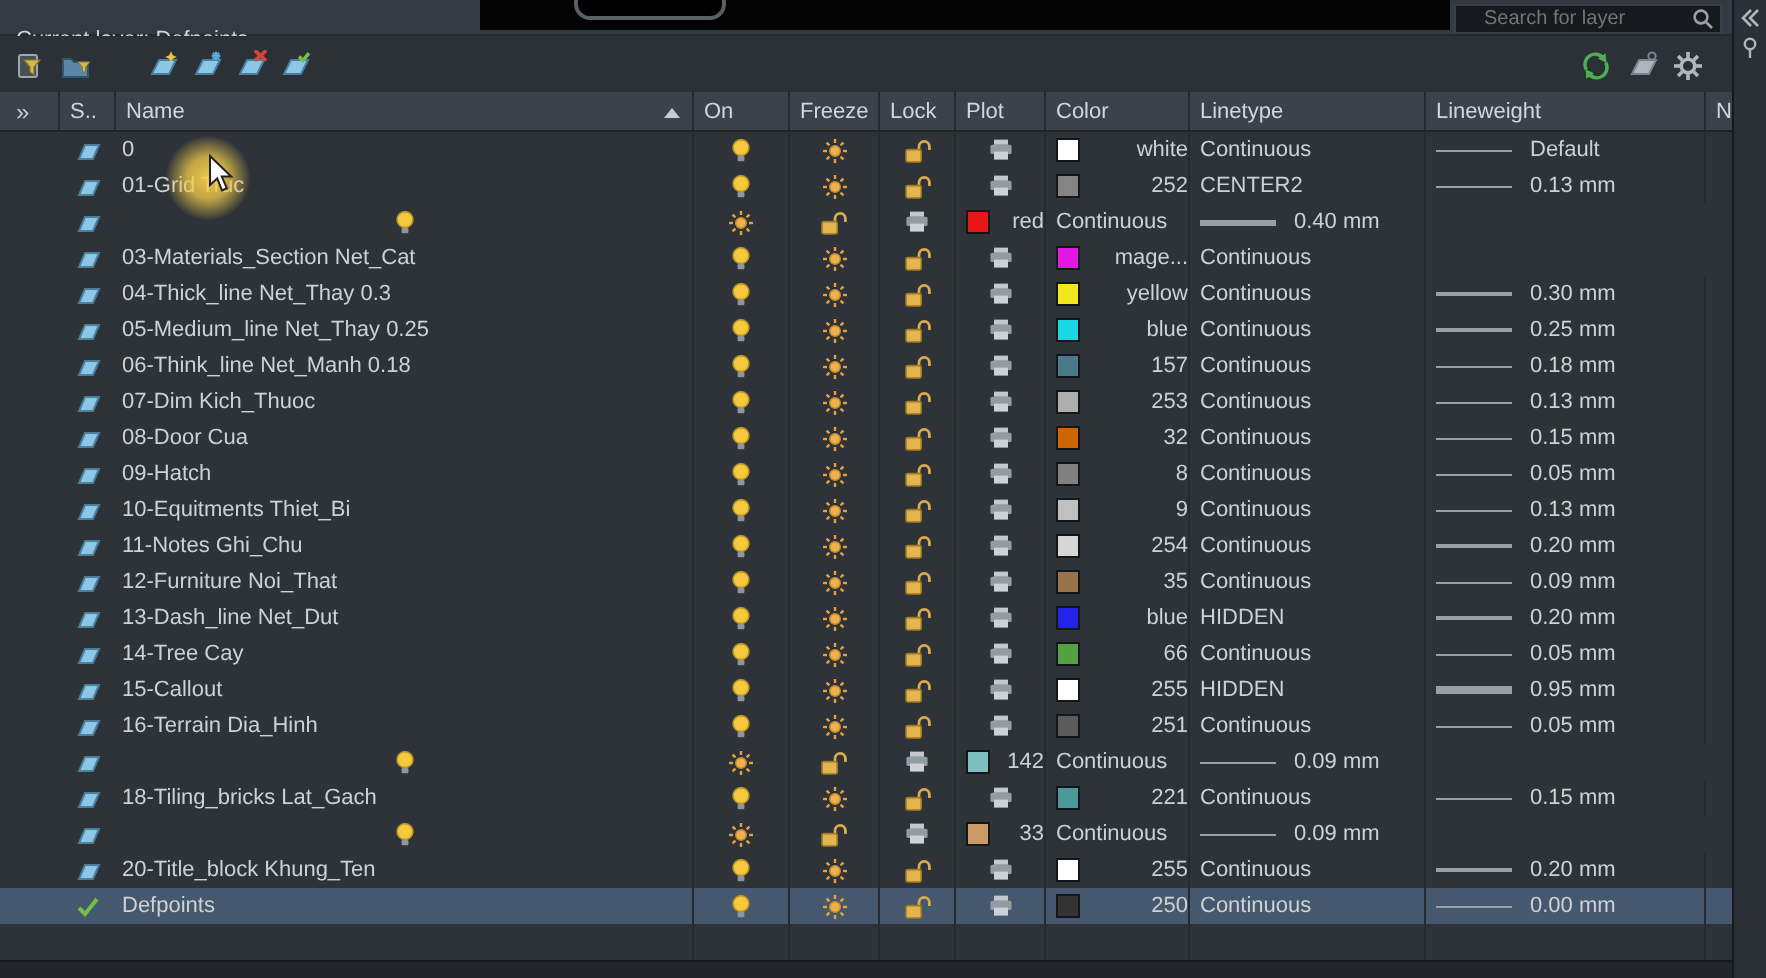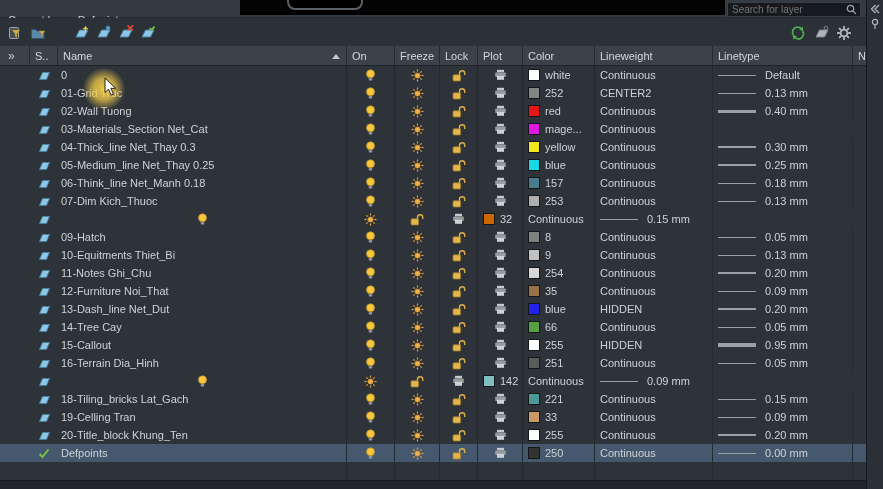--- a/index.html
+++ b/index.html
@@ -5,21 +5,21 @@
   html,body{margin:0;padding:0;background:#101316;}
   .app{position:relative;width:883px;height:489px;background:#2e3339;overflow:hidden;
        font-family:"Liberation Sans",sans-serif;color:#cdd2d6;font-size:11px;}
 
   
   .topbar{position:absolute;left:0;top:0;width:866px;height:18px;background:#343a41;border-bottom:1px solid #262a2f;box-sizing:border-box;}
   .cur-layer{position:absolute;left:8px;top:14px;color:#d4d8dc;}
   .top-gap{position:absolute;left:240px;top:0;width:485px;height:15px;background:#030303;}
   .top-pill{position:absolute;left:47px;top:-8px;width:72px;height:14px;border:2px solid #5a5f64;border-radius:8px;background:#000;}
   .search-wrap{position:absolute;left:727px;top:2px;width:132px;height:13px;background:#16191d;border:1px solid #3a4046;display:flex;align-items:center;}
-  .search-wrap input{flex:1;min-width:0;background:transparent;border:none;outline:none;color:#9aa0a6;font-size:10px;padding:0 4px;font-family:"Liberation Sans",sans-serif;}
+  .search-wrap input{flex:1;min-width:0;background:transparent;border:none;outline:none;color:#9aa0a6;font-size:10px;padding:0 14px;font-family:"Liberation Sans",sans-serif;}
   .search-wrap svg{margin-right:3px;flex:none;}
 
   
   .toolbar{position:absolute;left:0;top:18px;width:866px;height:28px;background:#2c3137;}
   .tb{position:absolute;top:5px;width:20px;height:20px;display:flex;align-items:center;justify-content:center;cursor:default;}
 
   
   .strip{position:absolute;left:866px;top:0;width:17px;height:489px;background:#2b3036;border-left:1px solid #15181c;box-sizing:border-box;}
   .strip .sic{display:block;margin:4px auto 2px auto;width:10px;}
 
@@ -33,21 +33,21 @@
 
   .row{height:18px;}
   .row .c{display:flex;align-items:center;box-sizing:border-box;overflow:hidden;white-space:nowrap;}
   .row .c.bord{border-right:1px solid #252a2f;}
   .row.selected{background:#46586e;}
   .icon-c{justify-content:center;}
   .name{padding-left:3px;}
   .status{justify-content:center;}
   .row .st-check{display:none;}
   .row.current .st-check{display:inline;}
-  .color-c{padding-left:5px;}
+  .color-c{padding-left:5px;justify-content:space-between;}
   .swatch{display:inline-block;width:10px;height:10px;border:1px solid #14171a;margin-right:5px;flex:none;}
   .lt{padding-left:5px;}
   .lw{padding-left:5px;}
   .lwline{display:inline-block;width:38px;height:1px;background:#9aa0a6;margin-right:9px;flex:none;}
   .ncol{border-right:none;}
   .filler .c{height:18px;}
 
   .bottombar{position:absolute;left:0;top:480px;width:866px;height:9px;background:#22262a;border-top:1px solid #171a1d;box-sizing:border-box;}
 
   
@@ -158,22 +158,22 @@
       <div class="hcell">S..</div>
       <div class="hcell">
           <span>Name</span>
           <span class="sortasc"></span>
         </div>
       <div class="hcell">On</div>
       <div class="hcell">Freeze</div>
       <div class="hcell">Lock</div>
       <div class="hcell">Plot</div>
       <div class="hcell">Color</div>
+      <div class="hcell">Linetype</div>
       <div class="hcell">Lineweight</div>
-      <div class="hcell">Linetype</div>
       <div class="hcell" style="border-right:none">N</div>
     </div>
 
     <div id="rows">
         <div class="row">
     <div class="c"></div>
     <div class="c status">
       <svg class="st-layer" width="13" height="11" viewBox="0 0 13 11">
               <polygon points="1.5,9.5 4.5,2.5 11.5,2.5 8.5,9.5" fill="#8ec6e8" stroke="#49809c" stroke-width="1"></polygon>
             </svg>
@@ -286,23 +286,20 @@
     <div class="c ncol"></div>
   </div>
         <div class="row">
     <div class="c"></div>
     <div class="c status">
       <svg class="st-layer" width="13" height="11" viewBox="0 0 13 11">
               <polygon points="1.5,9.5 4.5,2.5 11.5,2.5 8.5,9.5" fill="#8ec6e8" stroke="#49809c" stroke-width="1"></polygon>
             </svg>
 
     </div>
-    <div class="c name bord">
-            <span>02-Wall Tuong</span>
-          </div>
     <div class="c icon-c bord">
       <svg width="11" height="13" viewBox="0 0 11 13">
               <circle cx="5.5" cy="4.8" r="4" fill="#f7c83d" stroke="#b8912a" stroke-width="0.8"></circle>
               <rect x="3.8" y="9" width="3.4" height="2.6" rx="0.5" fill="#8f969c"></rect>
             </svg>
     </div>
     <div class="c icon-c bord">
       <svg width="13" height="13" viewBox="0 0 13 13">
               <g stroke="#e9a13b" stroke-width="1.2">
                 <line x1="6.5" y1="0.5" x2="6.5" y2="2.5"></line>
@@ -624,20 +621,23 @@
     <div class="c ncol"></div>
   </div>
         <div class="row">
     <div class="c"></div>
     <div class="c status">
       <svg class="st-layer" width="13" height="11" viewBox="0 0 13 11">
               <polygon points="1.5,9.5 4.5,2.5 11.5,2.5 8.5,9.5" fill="#8ec6e8" stroke="#49809c" stroke-width="1"></polygon>
             </svg>
 
     </div>
+    <div class="c name bord">
+            <span>08-Door Cua</span>
+          </div>
     <div class="c icon-c bord">
       <svg width="11" height="13" viewBox="0 0 11 13">
               <circle cx="5.5" cy="4.8" r="4" fill="#f7c83d" stroke="#b8912a" stroke-width="0.8"></circle>
               <rect x="3.8" y="9" width="3.4" height="2.6" rx="0.5" fill="#8f969c"></rect>
             </svg>
     </div>
     <div class="c icon-c bord">
       <svg width="13" height="13" viewBox="0 0 13 13">
               <g stroke="#e9a13b" stroke-width="1.2">
                 <line x1="6.5" y1="0.5" x2="6.5" y2="2.5"></line>
@@ -1245,23 +1245,20 @@
     <div class="c ncol"></div>
   </div>
         <div class="row">
     <div class="c"></div>
     <div class="c status">
       <svg class="st-layer" width="13" height="11" viewBox="0 0 13 11">
               <polygon points="1.5,9.5 4.5,2.5 11.5,2.5 8.5,9.5" fill="#8ec6e8" stroke="#49809c" stroke-width="1"></polygon>
             </svg>
 
     </div>
-    <div class="c name bord">
-            <span>19-Celling Tran</span>
-          </div>
     <div class="c icon-c bord">
       <svg width="11" height="13" viewBox="0 0 11 13">
               <circle cx="5.5" cy="4.8" r="4" fill="#f7c83d" stroke="#b8912a" stroke-width="0.8"></circle>
               <rect x="3.8" y="9" width="3.4" height="2.6" rx="0.5" fill="#8f969c"></rect>
             </svg>
     </div>
     <div class="c icon-c bord">
       <svg width="13" height="13" viewBox="0 0 13 13">
               <g stroke="#e9a13b" stroke-width="1.2">
                 <line x1="6.5" y1="0.5" x2="6.5" y2="2.5"></line>

